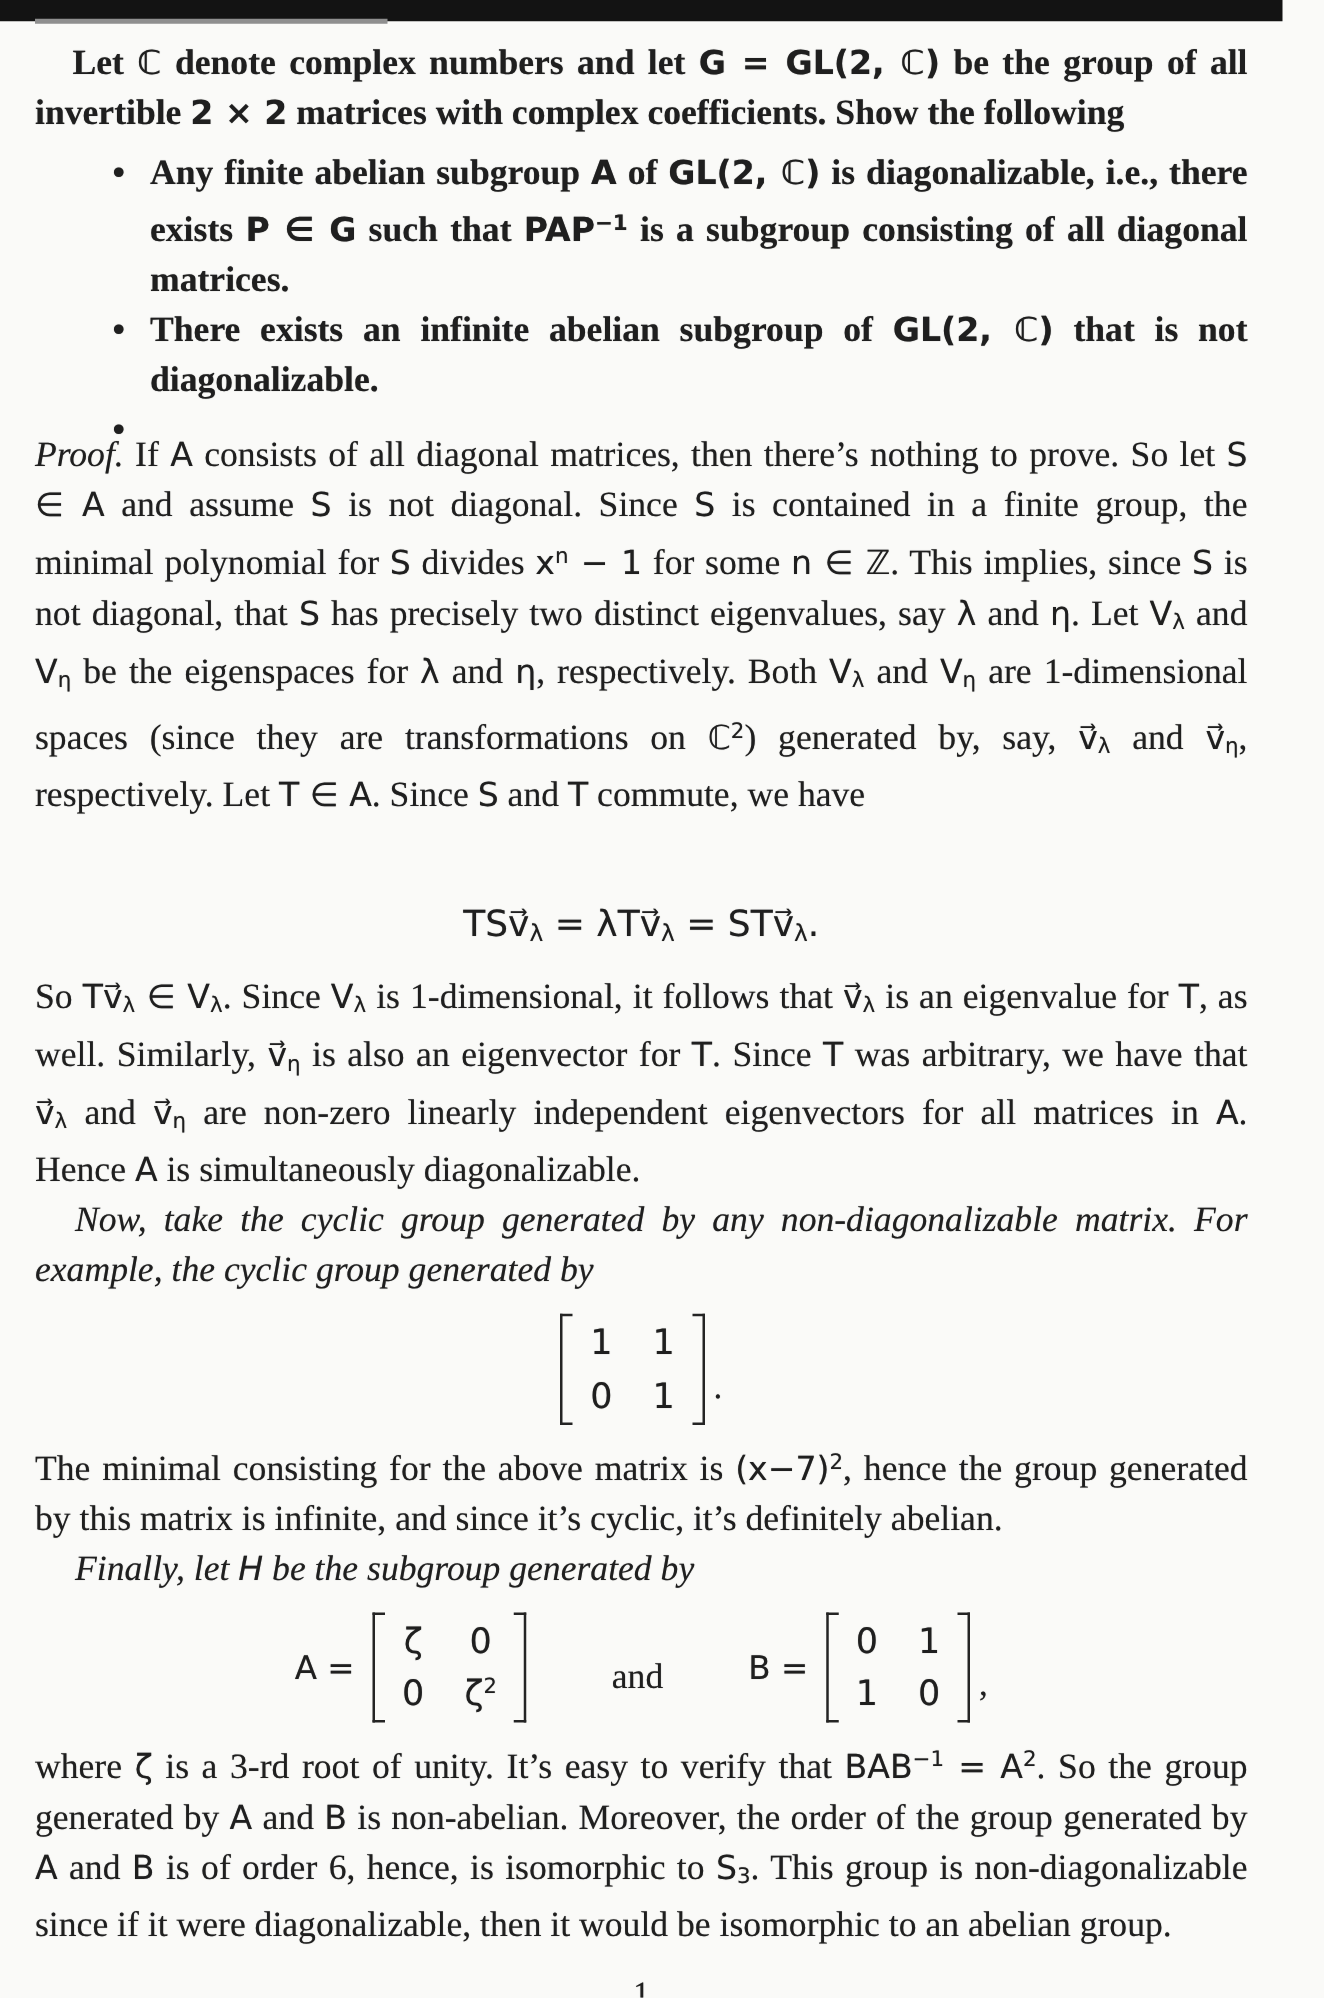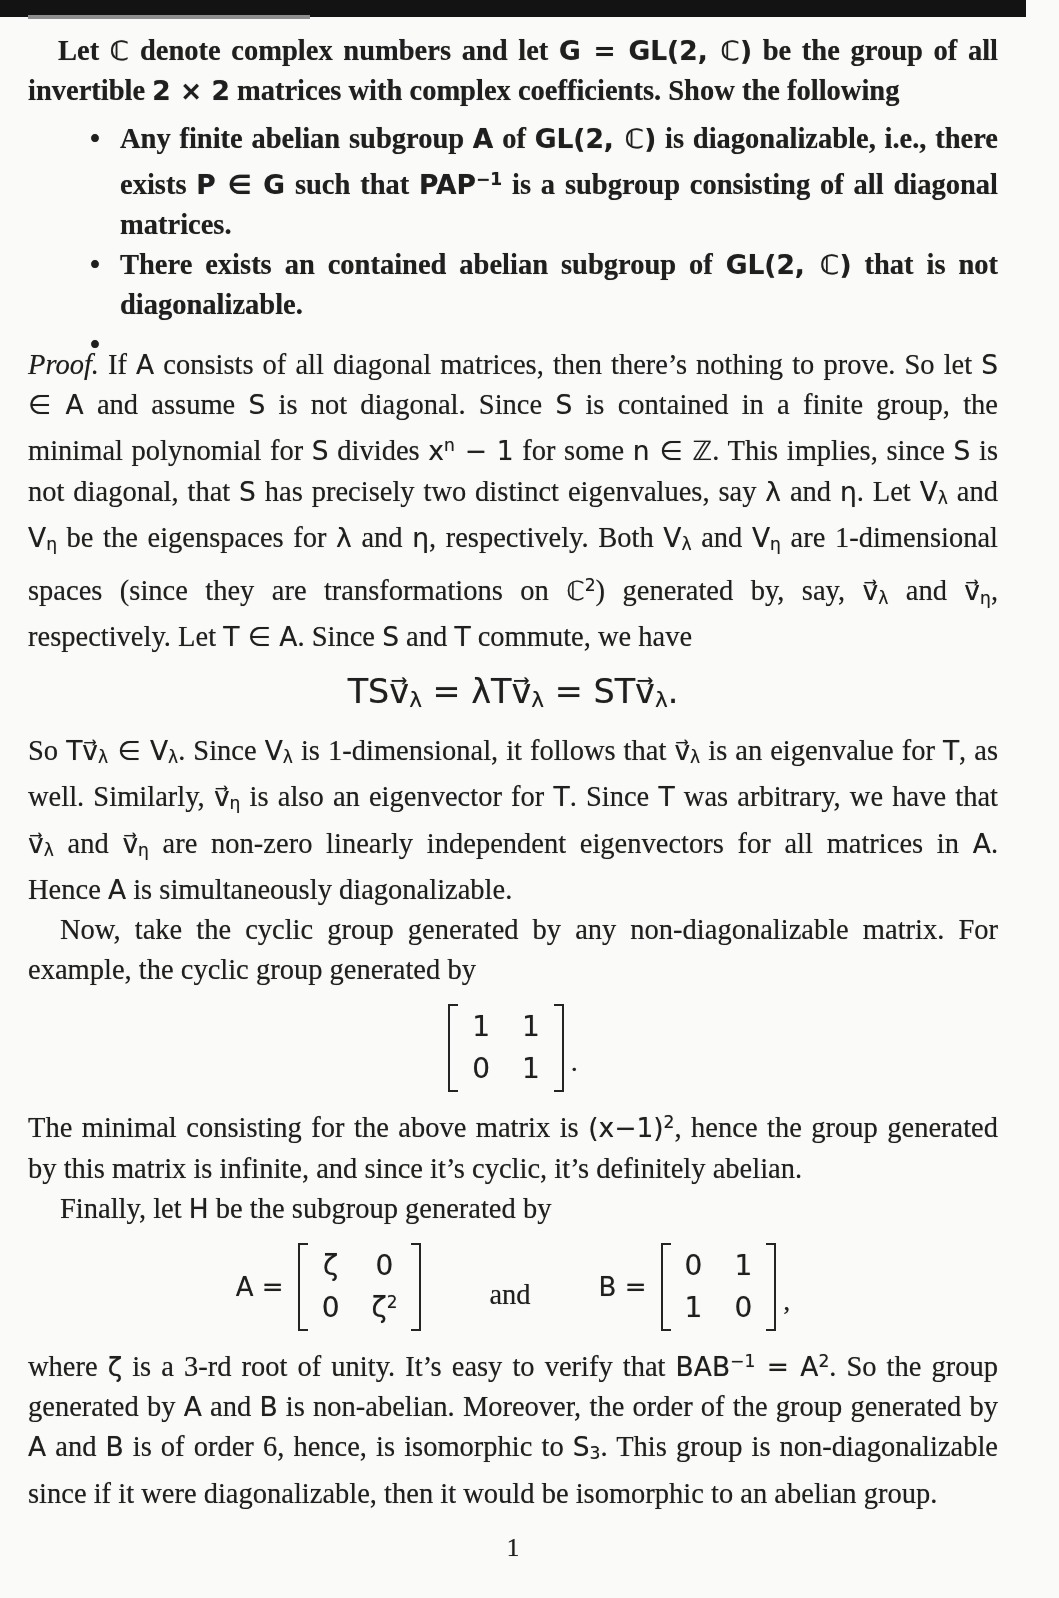--- a/index.html
+++ b/index.html
@@ -18,27 +18,27 @@
     font-size:28.5px; line-height:40px;
     text-align:justify;
     text-shadow:0 0 0.7px rgba(25,25,25,0.55);
   }
   .statement { margin:0; font-weight:bold; text-indent:30px; }
   .bullets { list-style:none; margin:8px 0 0 0; padding:0; font-weight:bold; }
   .bullets li { position:relative; padding-left:92px; }
   .bullets .dot { position:absolute; left:62px; top:0; }
   .para { margin:0; }
   .mt { margin-top:20px; }
-  .indent { text-indent:32px; }
+  .indent { text-indent:32px;font-style:italic; }
   .seg-i { font-style:italic;margin-top:10px; }
   .seg-m { font-family:"DejaVu Sans", sans-serif; font-size:0.93em; }
   .seg-msub { font-family:"DejaVu Sans", sans-serif; font-size:0.6em; vertical-align:-0.2em; }
   .seg-msup { font-family:"DejaVu Sans", sans-serif; font-size:0.6em; vertical-align:0.55em; }
   .display { display:flex; justify-content:center; align-items:center; margin:14px 0 10px 0; }
-  .eq { font-size:36px; }
+  .eq { font-size:31px;margin-top:48px; }
   .matrix { display:inline-flex; align-items:stretch; }
   .brk { width:10px; border:2.5px solid #242424; box-sizing:border-box; }
   .brk.bl { border-right:none; }
   .brk.br { border-left:none; }
   .mgrid {
     display:grid; grid-template-columns:auto auto;
     column-gap:32px; row-gap:10px;
     padding:7px 14px;
     font-family:"DejaVu Sans", sans-serif; font-size:28px; line-height:1.15;
     justify-items:center; align-items:center; text-align:center;
@@ -57,21 +57,21 @@
 
   <div class="content">
 
     <p class="statement"><span>Let </span><span class="seg-m">ℂ</span><span> denote complex numbers and let </span><span class="seg-m">G = GL(2, ℂ)</span><span> be the group of all invertible </span><span class="seg-m">2 × 2</span><span> matrices with complex coefficients. Show the following</span></p>
 
     <ul class="bullets">
       <li>
         <span class="dot">•</span><span><span>Any finite abelian subgroup </span><span class="seg-m">A</span><span> of </span><span class="seg-m">GL(2, ℂ)</span><span> is diagonalizable, i.e., there exists </span><span class="seg-m">P ∈ G</span><span> such that </span><span class="seg-m">PAP</span><span class="seg-msup">−1</span><span> is a subgroup consisting of all diagonal matrices.</span></span>
       </li>
       <li>
-        <span class="dot">•</span><span><span>There exists an contained abelian subgroup of </span><span class="seg-m">GL(2, ℂ)</span><span> that is not diagonalizable.</span></span>
+        <span class="dot">•</span><span><span>There exists an infinite abelian subgroup of </span><span class="seg-m">GL(2, ℂ)</span><span> that is not diagonalizable.</span></span>
       </li>
       <li>
         <span class="dot">•</span>
       </li>
     </ul>
 
     <p class="para mt"><span class="seg-i">Proof.</span><span> If </span><span class="seg-m">A</span><span> consists of all diagonal matrices, then there’s nothing to prove. So let </span><span class="seg-m">S ∈ A</span><span> and assume </span><span class="seg-m">S</span><span> is not diagonal. Since </span><span class="seg-m">S</span><span> is contained in a finite group, the minimal polynomial for </span><span class="seg-m">S</span><span> divides </span><span class="seg-m">x</span><span class="seg-msup">n</span><span class="seg-m"> − 1</span><span> for some </span><span class="seg-m">n ∈ ℤ</span><span>. This implies, since </span><span class="seg-m">S</span><span> is not diagonal, that </span><span class="seg-m">S</span><span> has precisely two distinct eigenvalues, say </span><span class="seg-m">λ</span><span> and </span><span class="seg-m">η</span><span>. Let </span><span class="seg-m">V</span><span class="seg-msub">λ</span><span> and </span><span class="seg-m">V</span><span class="seg-msub">η</span><span> be the eigenspaces for </span><span class="seg-m">λ</span><span> and </span><span class="seg-m">η</span><span>, respectively. Both </span><span class="seg-m">V</span><span class="seg-msub">λ</span><span> and </span><span class="seg-m">V</span><span class="seg-msub">η</span><span> are 1-dimensional spaces (since they are transformations on </span><span class="seg-m">ℂ</span><span class="seg-msup">2</span><span>) generated by, say, </span><span class="seg-m">v⃗</span><span class="seg-msub">λ</span><span> and </span><span class="seg-m">v⃗</span><span class="seg-msub">η</span><span>, respectively. Let </span><span class="seg-m">T ∈ A</span><span>. Since </span><span class="seg-m">S</span><span> and </span><span class="seg-m">T</span><span> commute, we have</span></p>
 
     <div class="display">
       <span class="eq"><span class="seg-m">TSv⃗</span><span class="seg-msub">λ</span><span class="seg-m"> = λTv⃗</span><span class="seg-msub">λ</span><span class="seg-m"> = STv⃗</span><span class="seg-msub">λ</span><span class="seg-m">.</span></span>
@@ -88,21 +88,21 @@
           <span><span>1</span></span>
           <span><span>1</span></span>
           <span><span>0</span></span>
           <span><span>1</span></span>
         </span>
         <span class="brk br"></span>
       </span>
       <span class="mpunct">.</span>
     </div>
 
-    <p class="para"><span>The minimal consisting for the above matrix is </span><span class="seg-m">(x−1)</span><span class="seg-msup">2</span><span>, hence the group generated by this matrix is infinite, and since it’s cyclic, it’s definitely abelian.</span></p>
+    <p class="para"><span>The minimal consisting for the above matrix is </span><span class="seg-m">(x−7)</span><span class="seg-msup">2</span><span>, hence the group generated by this matrix is infinite, and since it’s cyclic, it’s definitely abelian.</span></p>
 
     <p class="para indent"><span>Finally, let </span><span class="seg-m">H</span><span> be the subgroup generated by</span></p>
 
     <div class="display">
       <span class="mlabel"><span class="seg-m">A = </span></span>
       <span class="matrix">
         <span class="brk bl"></span>
         <span class="mgrid">
           <span><span>ζ</span></span>
           <span><span>0</span></span>

